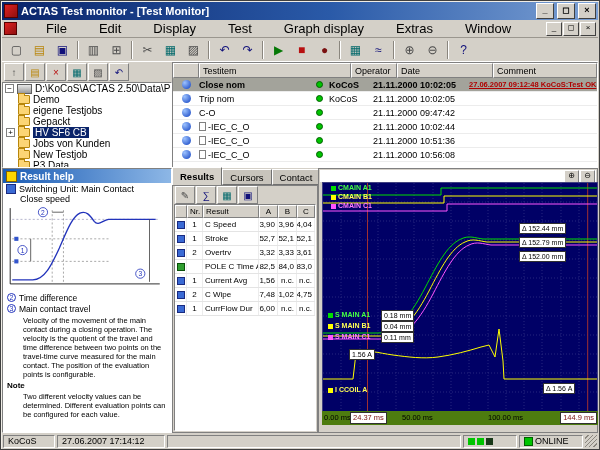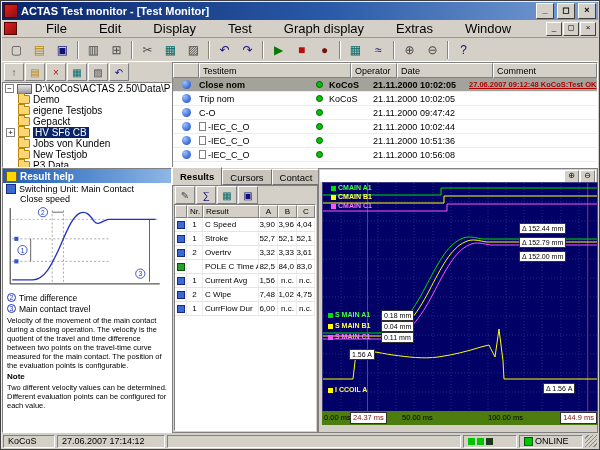--- a/index.html
+++ b/index.html
@@ -37,21 +37,21 @@
   .indent{width:14px;flex:none;}
   
   .rhelp{left:2px;top:168px;width:170px;height:265px;overflow:hidden;}
   .rh-header{height:14px;background:linear-gradient(90deg,#1b5cb5,#8db7e6);color:#fff;font-weight:bold;font-size:10px;display:flex;align-items:center;padding:0 3px;gap:3px;}
   .rh-hicon{width:9px;height:9px;background:#ffd700;border:1px solid #806000;flex:none;}
   .rh-line{display:flex;align-items:center;font-size:9px;padding:1px 3px 0 3px;gap:3px;}
   .rh-uicon{width:8px;height:8px;background:#3a6ad4;border:1px solid #1a2a80;flex:none;}
   .rh-topic{padding-left:17px;font-size:9px;}
   .cnum{display:inline-flex;width:9px;height:9px;border-radius:50%;border:1px solid #2233bb;color:#2233bb;font-size:7px;line-height:7px;align-items:center;justify-content:center;margin:0 3px 0 4px;flex:none;box-sizing:border-box;background:#fff;}
   .rh-leg{display:flex;align-items:center;font-size:8.5px;height:11px;}
-  .rh-desc{font-size:7.5px;line-height:1.2;padding:2px 4px 0 4px;}
+  .rh-desc{font-size:7.5px;line-height:1.2;padding:2px 4px 0 4px;margin-left:16px;}
   .rh-note{font-size:8px;font-weight:bold;padding:2px 4px 0 4px;}
   
   .ti-table{left:172px;top:62px;width:426px;height:106px;overflow:hidden;background:#fff;}
   .ti-head{display:flex;height:15px;}
   .hcell{background:#d4d0c8;border:1px solid;border-color:#fff #808080 #808080 #fff;font-size:9px;display:flex;align-items:center;padding:0 3px;box-sizing:border-box;flex:none;}
   .ti-row{display:flex;height:13px;align-items:center;border-bottom:1px solid #ececec;font-size:9px;background:#fff;}
   .ti-row.selected{background:#a3a39b;font-weight:bold;}
   .tc{flex:none;overflow:hidden;white-space:nowrap;box-sizing:border-box;}
   .c0{width:26px;display:flex;justify-content:center;}
   .c1{width:112px;display:flex;align-items:center;}

